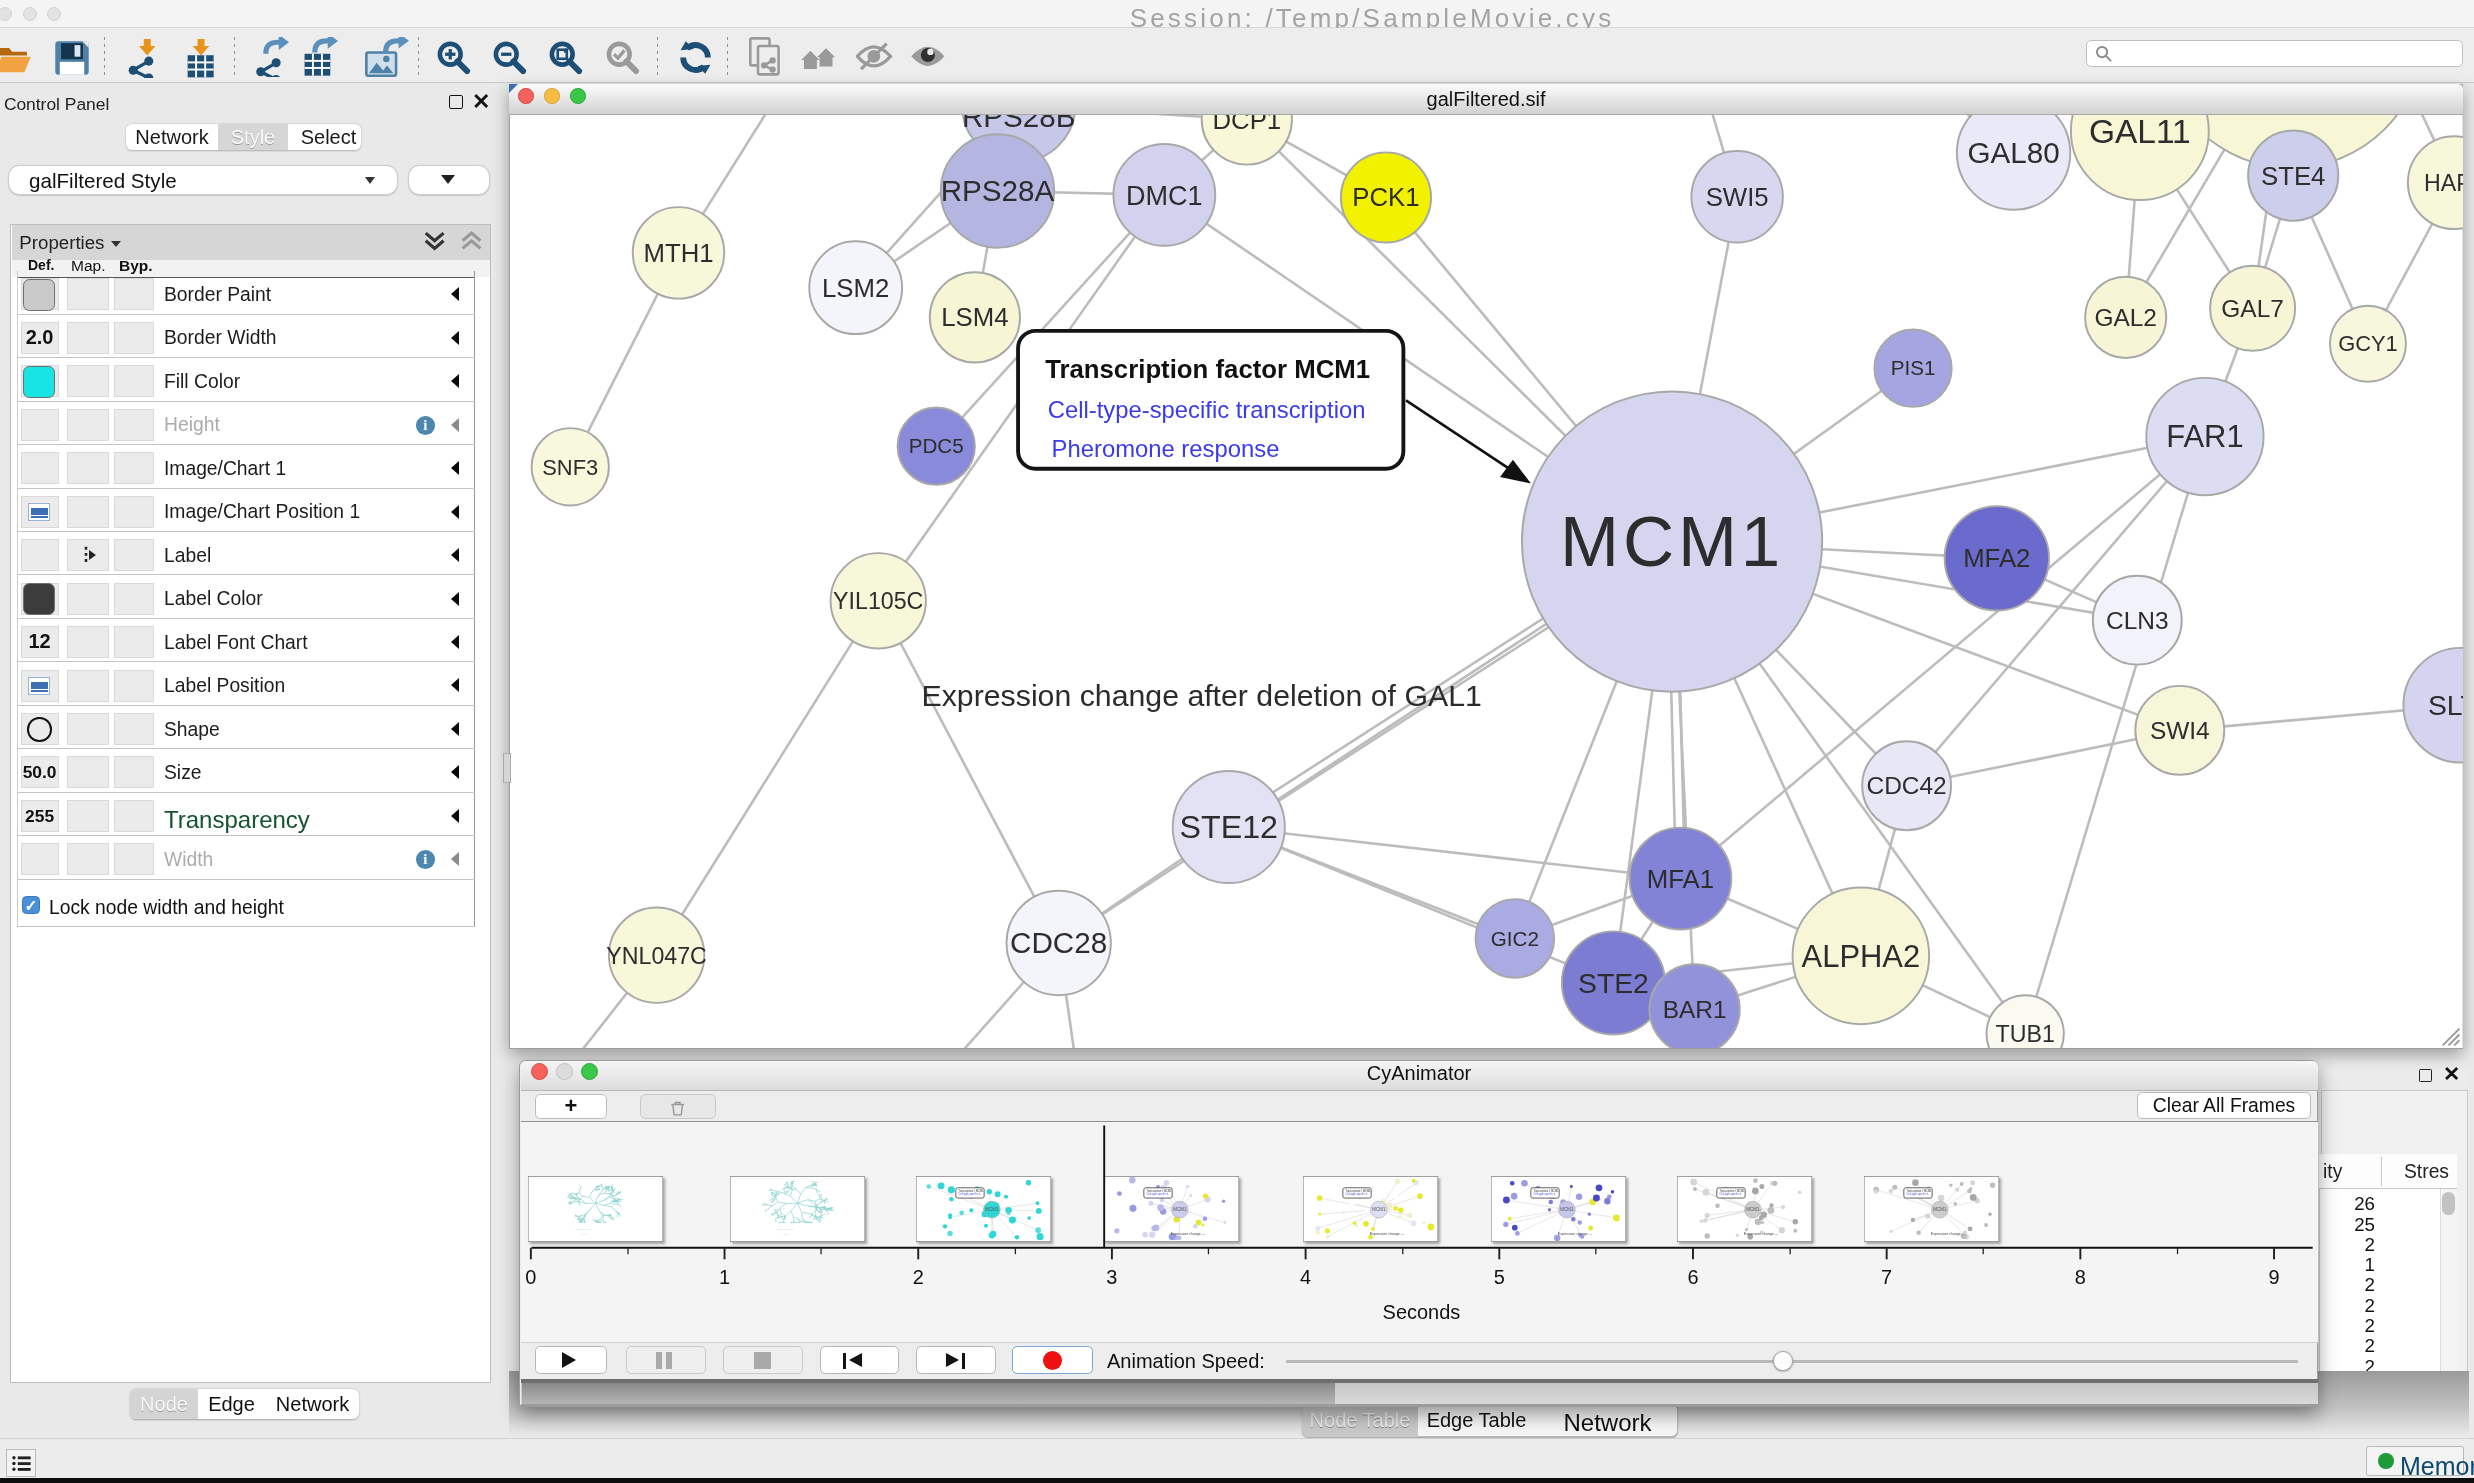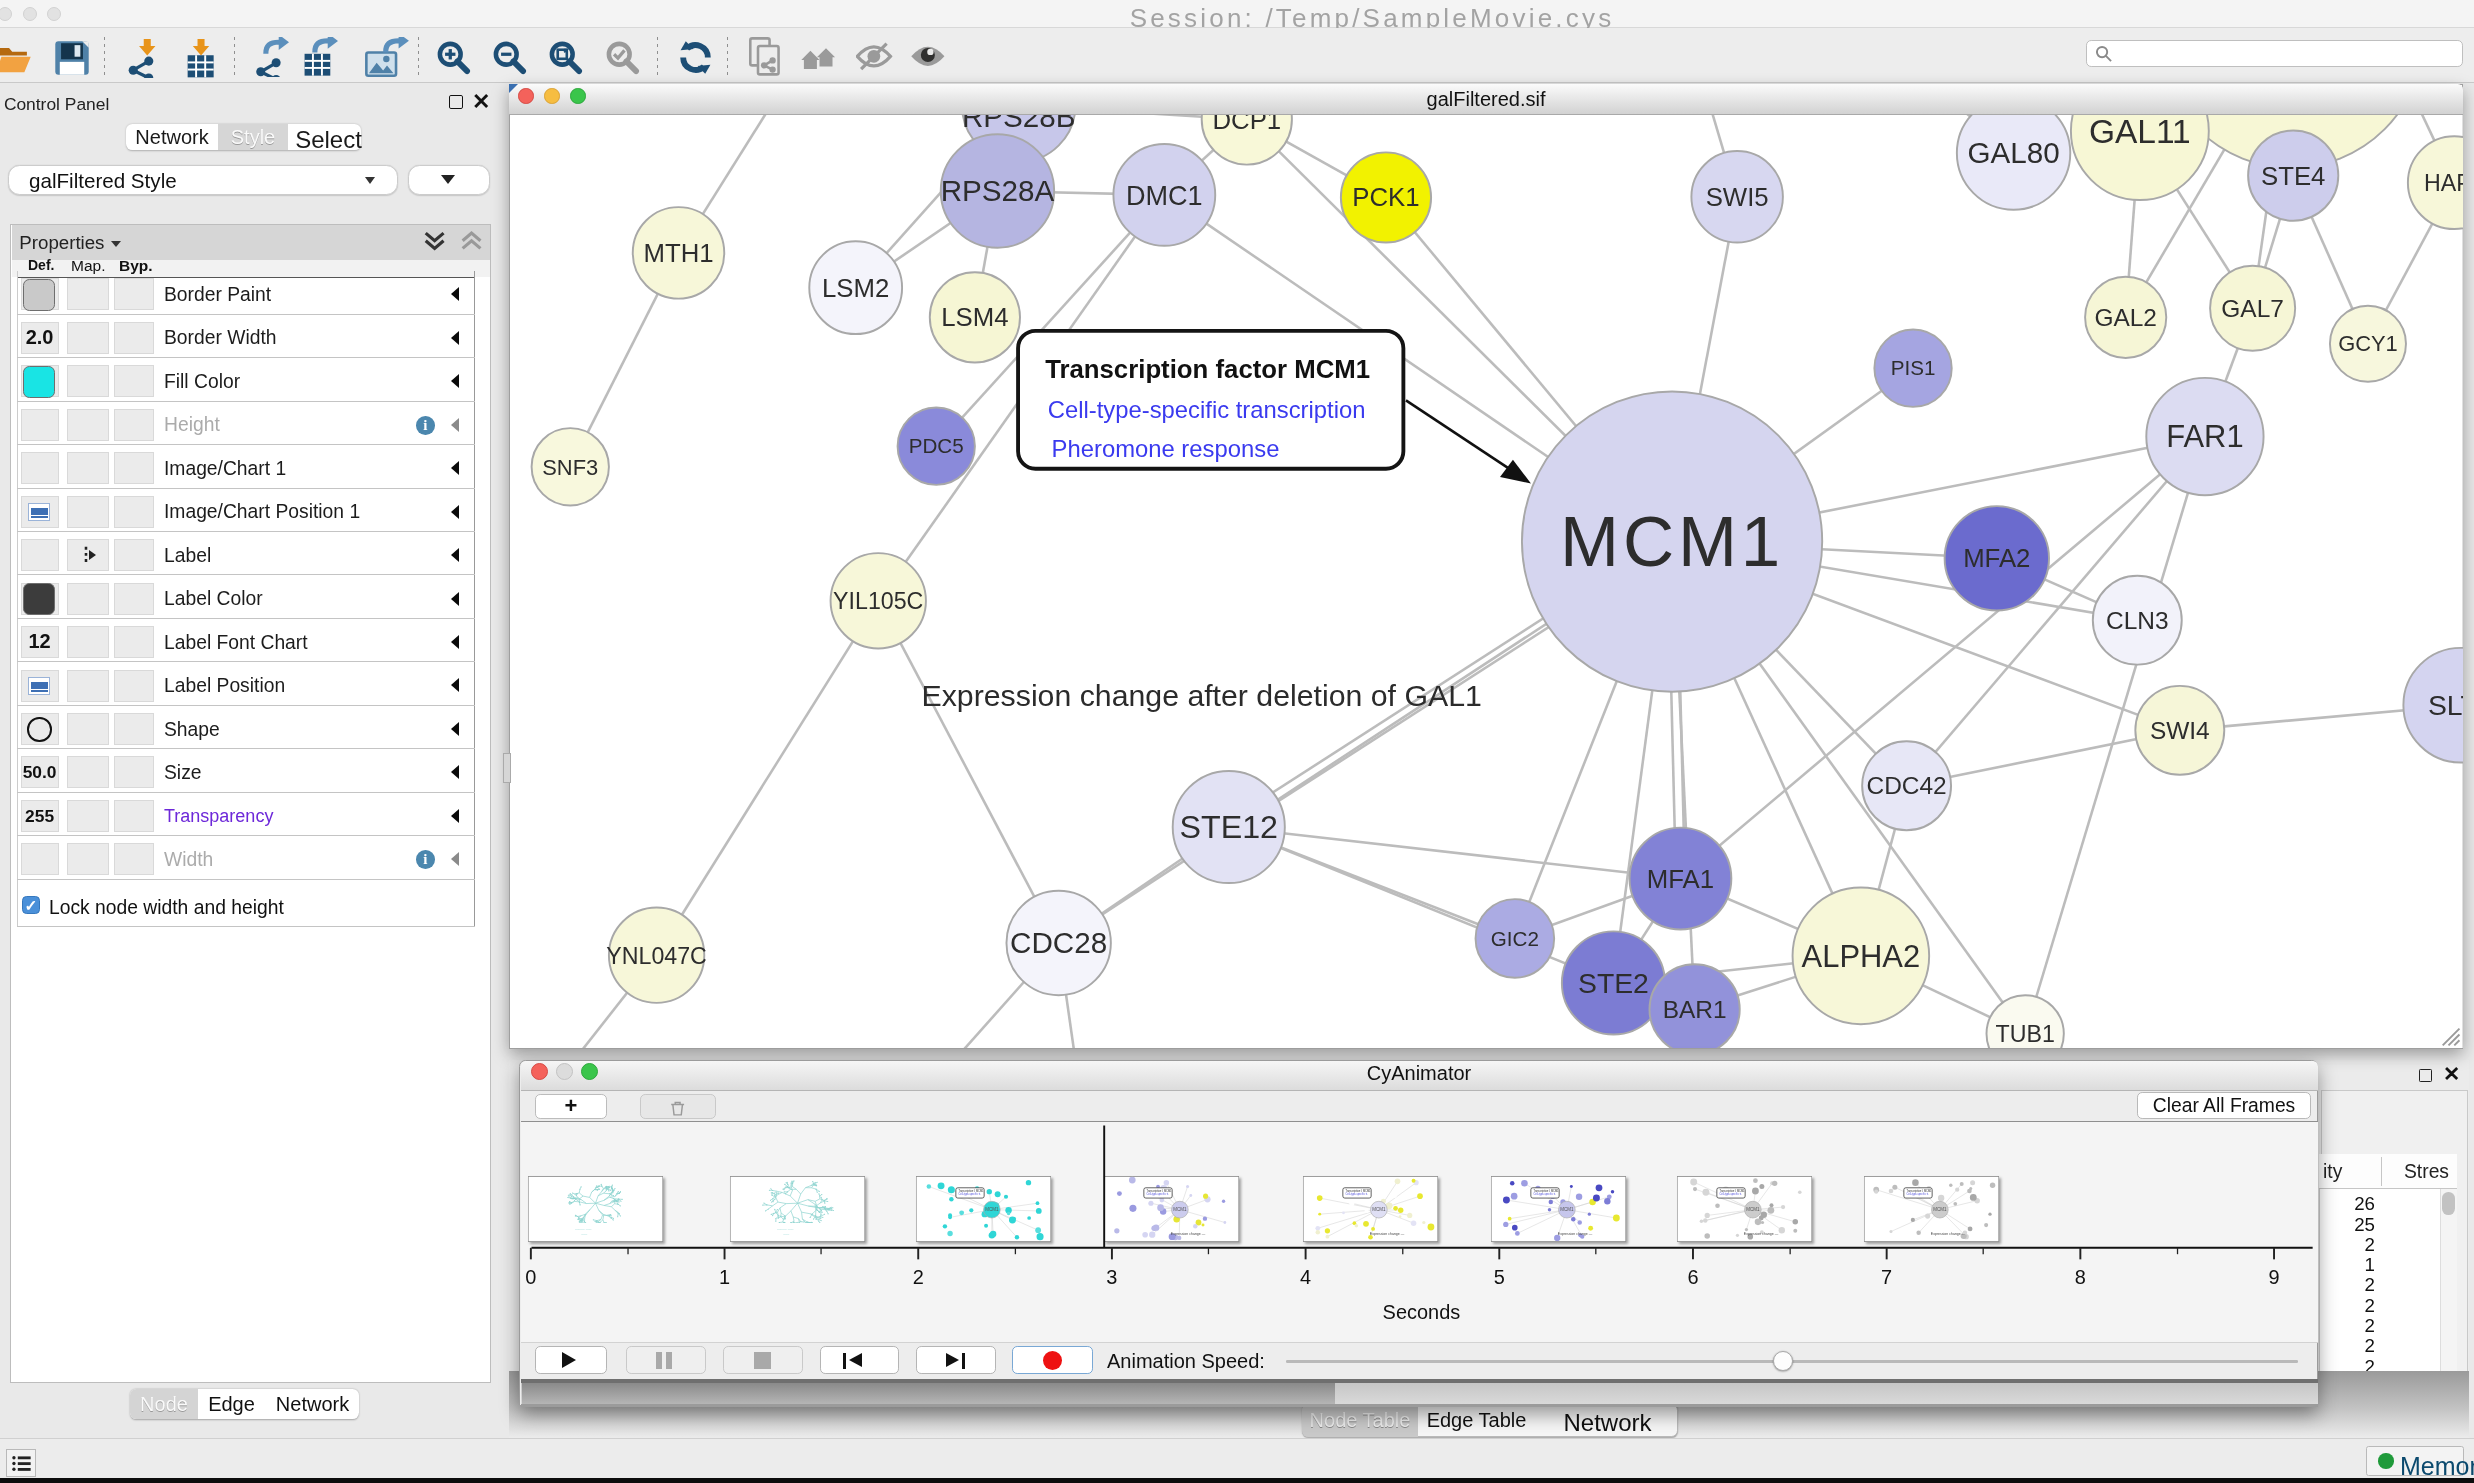--- a/index.html
+++ b/index.html
@@ -159,21 +159,21 @@
   </svg>
 
 <div class="abs" style="left:3.9px;top:94px;font-size:17.4px;color:#222">Control Panel</div>
 <div class="abs" style="left:449px;top:95px;width:13.5px;height:13.5px;border:1.9px solid #111;border-radius:1.9px"></div>
 <div class="abs" style="left:472px;top:89px;font-size:22px;font-weight:bold;color:#111">✕</div>
 
 <div class="abs" style="left:126px;top:124px;width:235px;height:26px;background:#fff;border-radius:6.4px;box-shadow:0 0.6px 1.9px rgba(0,0,0,0.25)"></div>
 <div class="abs" style="left:218px;top:124px;width:70px;height:26px;background:#d6d6d6"></div>
 <div class="abs" style="left:126px;top:126px;width:92px;text-align:center;font-size:20px;color:#1a1a1a">Network</div>
 <div class="abs" style="left:218px;top:126px;width:70px;text-align:center;font-size:20px;color:#fafafa;text-shadow:0 0.6px 0.6px #999">Style</div>
-<div class="abs" style="left:288px;top:126px;width:81px;text-align:center;font-size:24px;color:#1a1a1a">Select</div>
+<div class="abs" style="left:288px;top:126px;width:81px;text-align:center;font-size:20px;color:#1a1a1a">Select</div>
 
 <div class="abs" style="left:7.7px;top:165px;width:390px;height:30px;background:#fff;border:0.6px solid #ccc;border-radius:11.6px;box-shadow:0 0.6px 1.3px rgba(0,0,0,0.15)"></div>
 <div class="abs" style="left:29px;top:169px;font-size:20.6px;color:#111">galFiltered Style</div>
 <div class="abs" style="left:365px;top:177px;width:0;height:0;border-left:5.8px solid transparent;border-right:5.8px solid transparent;border-top:7px solid #333"></div>
 <div class="abs" style="left:408px;top:165px;width:82px;height:30px;background:#fff;border:0.6px solid #ccc;border-radius:11.6px;box-shadow:0 0.6px 1.3px rgba(0,0,0,0.15)"></div>
 <div class="abs" style="left:441px;top:175px;width:0;height:0;border-left:7.7px solid transparent;border-right:7.7px solid transparent;border-top:9px solid #222"></div>
 
 <div class="abs" style="left:10.3px;top:224px;width:481px;height:1159px;background:#fff;border:1.3px solid #bdbdbd"></div>
 <div class="abs" style="left:11.6px;top:225px;width:478px;height:35px;background:#d6d6d6"></div>
 <div class="abs" style="left:19.3px;top:232px;font-size:18.7px;color:#222">Properties</div>
@@ -281,21 +281,21 @@
 <div style="position:absolute;left:67px;top:756px;width:42px;height:32px;background:#ebebeb;border:0.6px solid #d9d9d9"></div>
 <div style="position:absolute;left:114px;top:756px;width:40px;height:32px;background:#ebebeb;border:0.6px solid #d9d9d9"></div>
 <div style="position:absolute;left:20.6px;top:762px;width:38px;text-align:center;font-size:17.4px;font-weight:bold;color:#111">50.0</div>
 <div style="position:absolute;left:164px;top:762px;font-size:19.3px;color:#1c1c1c">Size</div>
 <div style="position:absolute;left:451px;top:765px;width:0;height:0;border-top:7.7px solid transparent;border-bottom:7.7px solid transparent;border-right:8.4px solid #0a0a0a"></div>
 <div style="position:absolute;left:17px;top:793px;width:458px;height:43px;border-bottom:1.3px solid #c4c4c4"></div>
 <div style="position:absolute;left:20.6px;top:800px;width:38px;height:32px;background:#ebebeb;border:0.6px solid #d9d9d9"></div>
 <div style="position:absolute;left:67px;top:800px;width:42px;height:32px;background:#ebebeb;border:0.6px solid #d9d9d9"></div>
 <div style="position:absolute;left:114px;top:800px;width:40px;height:32px;background:#ebebeb;border:0.6px solid #d9d9d9"></div>
 <div style="position:absolute;left:20.6px;top:806px;width:38px;text-align:center;font-size:17.4px;font-weight:bold;color:#111">255</div>
-<div style="position:absolute;left:164px;top:806px;font-size:18px;color:#6d28d9">Transparency</div>
+<div style="position:absolute;left:164px;top:806px;font-size:24px;color:#14532d">Transparency</div>
 <div style="position:absolute;left:451px;top:809px;width:0;height:0;border-top:7.7px solid transparent;border-bottom:7.7px solid transparent;border-right:8.4px solid #0a0a0a"></div>
 <div style="position:absolute;left:17px;top:837px;width:458px;height:43px;border-bottom:1.3px solid #c4c4c4"></div>
 <div style="position:absolute;left:20.6px;top:843px;width:38px;height:32px;background:#ebebeb;border:0.6px solid #d9d9d9"></div>
 <div style="position:absolute;left:67px;top:843px;width:42px;height:32px;background:#ebebeb;border:0.6px solid #d9d9d9"></div>
 <div style="position:absolute;left:114px;top:843px;width:40px;height:32px;background:#ebebeb;border:0.6px solid #d9d9d9"></div>
 <div style="position:absolute;left:164px;top:849px;font-size:19.3px;color:#ababab">Width</div>
 <div style="position:absolute;left:416px;top:850px;width:18.7px;height:18.7px;border-radius:50%;background:#4b87ae;color:#fff;text-align:center;font-size:15px;font-weight:bold;font-family:Liberation Serif,serif;line-height:18.7px">i</div>
 <div style="position:absolute;left:451px;top:852px;width:0;height:0;border-top:7.7px solid transparent;border-bottom:7.7px solid transparent;border-right:8.4px solid #8a8a8a"></div>
 <div class="abs" style="left:22px;top:896px;width:18px;height:18px;background:#4a90d9;border:0.6px solid #3578be;border-radius:4.5px;color:#fff;font-size:15.5px;font-weight:bold;text-align:center;line-height:18px">✓</div>
 <div class="abs" style="left:49px;top:897px;font-size:19.3px;color:#111">Lock node width and height</div>

